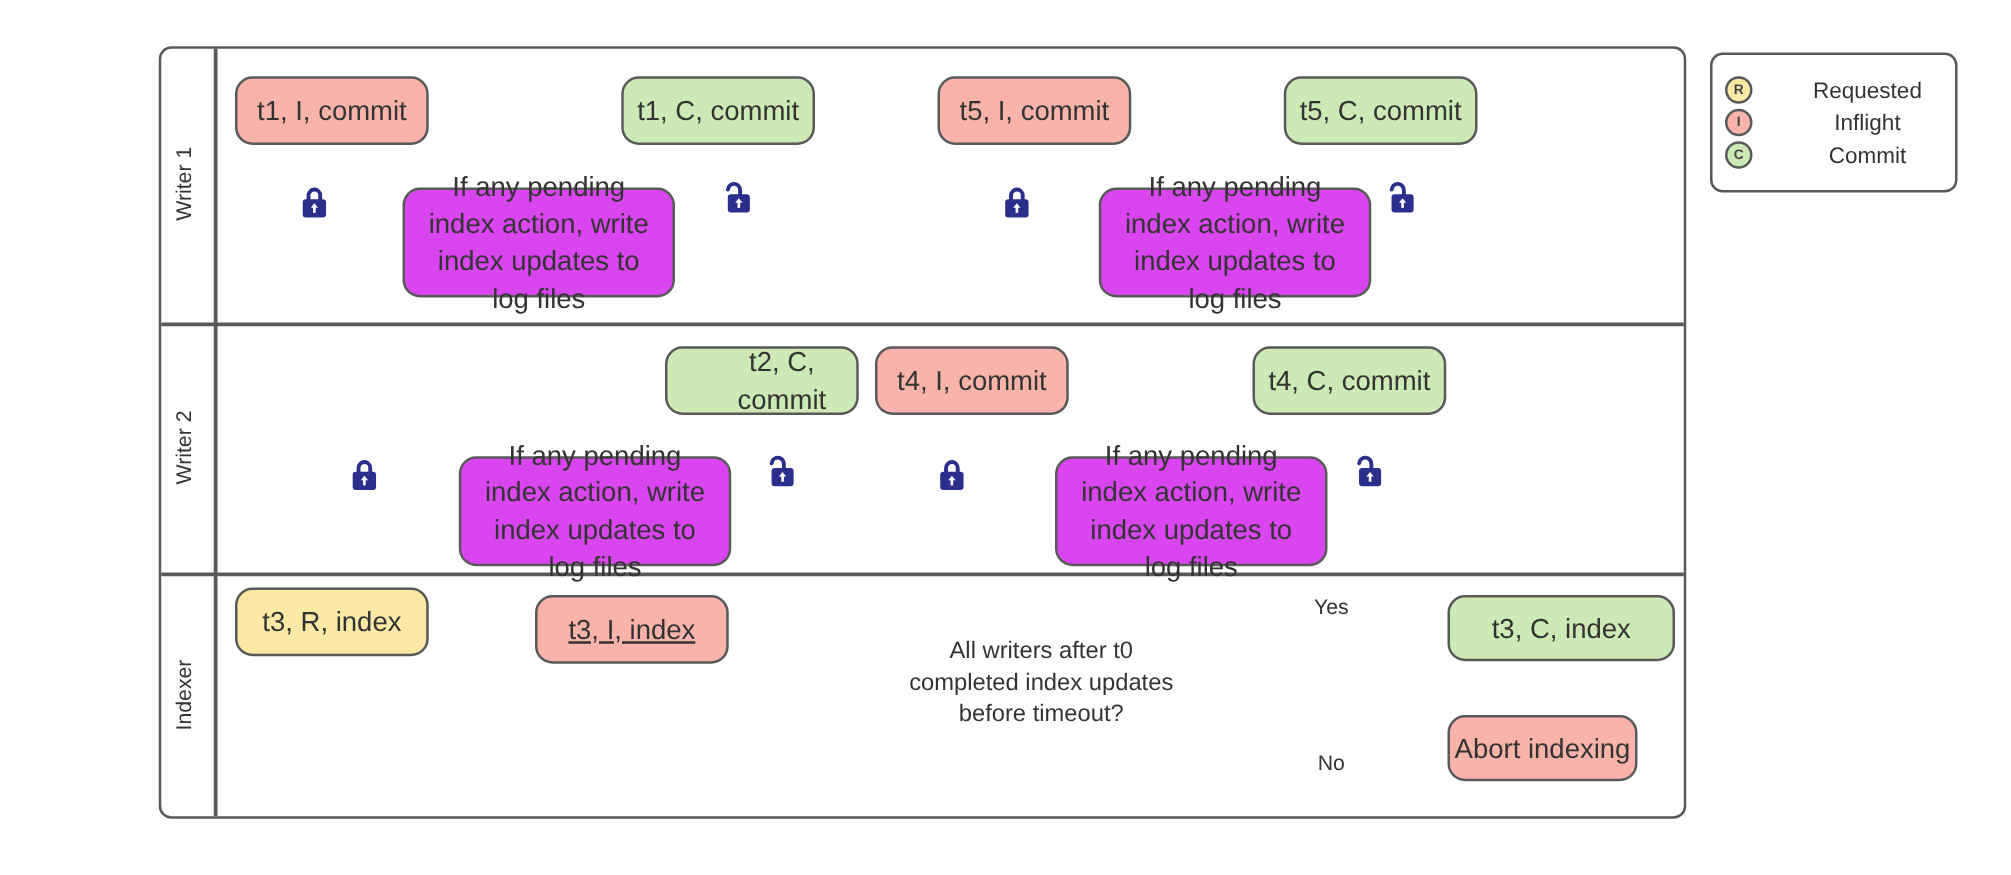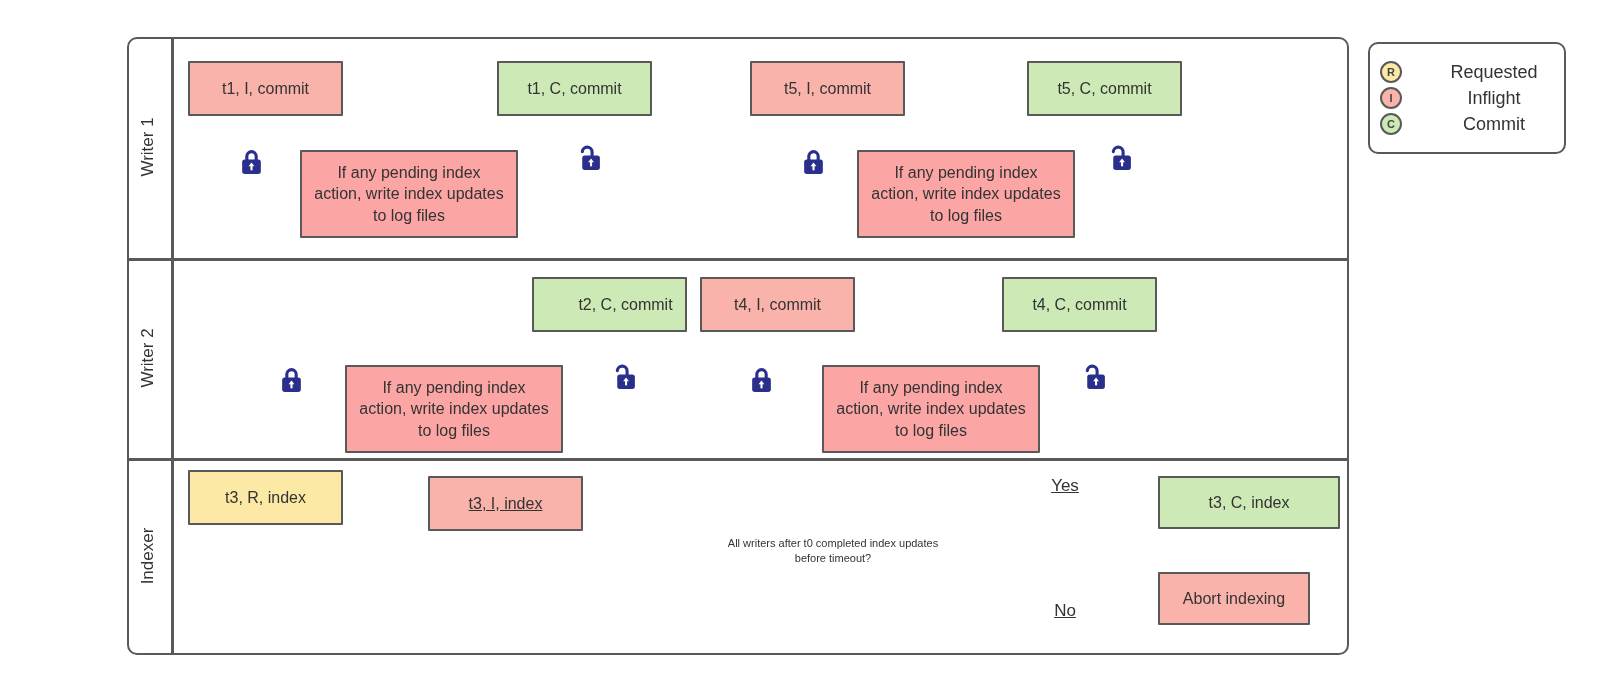--- a/index.html
+++ b/index.html
@@ -20,30 +20,30 @@
   .pool{position:absolute;left:127px;top:37px;width:1222px;height:618px;
     border:2.5px solid var(--stroke);border-radius:10px;background:#fff;}
   .lane-divider{position:absolute;left:0;width:100%;height:2.5px;background:var(--stroke);}
   .label-divider{position:absolute;top:0;left:42px;width:2.5px;height:100%;background:var(--stroke);}
   .lane-label{position:absolute;width:200px;height:22px;line-height:22px;
     text-align:center;font-size:17px;color:var(--text);
     transform:rotate(-90deg);transform-origin:center;}
 
   
   .node{position:absolute;display:flex;align-items:center;justify-content:center;
-    border:2.5px solid var(--stroke);border-radius:1px;font-size:16px;
+    border:2.5px solid var(--stroke);border-radius:14px;font-size:22px;
     text-align:center;line-height:1.35;background:#fff;}
   .node.inflight{background:var(--inflight);}
   .node.commit{background:var(--commit);}
   .node.requested{background:var(--requested);}
-  .node.task{background:#fca5a5;padding:4px 10px;}
+  .node.task{background:#d946ef;padding:4px 10px;margin-left:22px;}
 
-  .edge-label{position:absolute;font-size:17px;color:var(--text);text-align:center;text-decoration:underline;}
+  .edge-label{position:absolute;font-size:17px;color:var(--text);text-align:center;}
   .diamond-text{position:absolute;left:722px;top:508px;width:222px;
-    font-size:11px;text-align:center;line-height:1.35;margin-top:28px;}
+    font-size:19px;text-align:center;line-height:1.35;}
 
   svg.overlay{position:absolute;left:0;top:0;width:1609px;height:700px;pointer-events:none;}
   .lock{position:absolute;width:23px;height:27px;}
 
   
   .legend{position:absolute;left:1368px;top:42px;width:198px;height:112px;
     border:2.5px solid var(--stroke);border-radius:10px;background:#fff;
     display:flex;flex-direction:column;justify-content:center;gap:4px;padding:6px 10px;}
   .legend-row{display:flex;align-items:center;}
   .legend-chip{width:22px;height:22px;border-radius:50%;border:2px solid var(--stroke);

